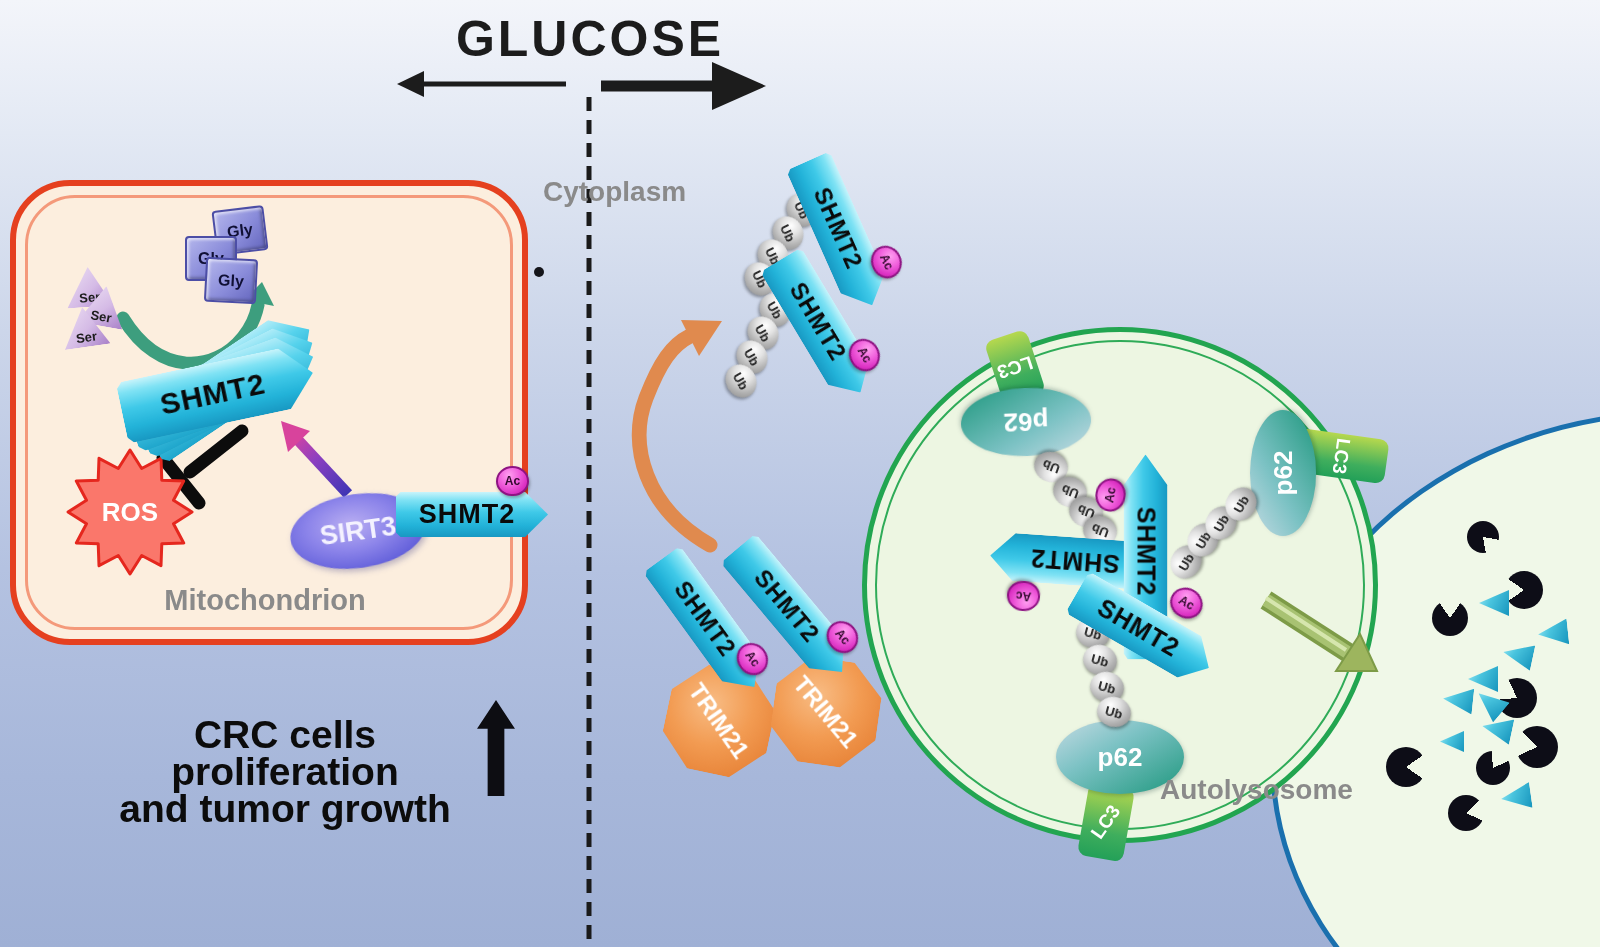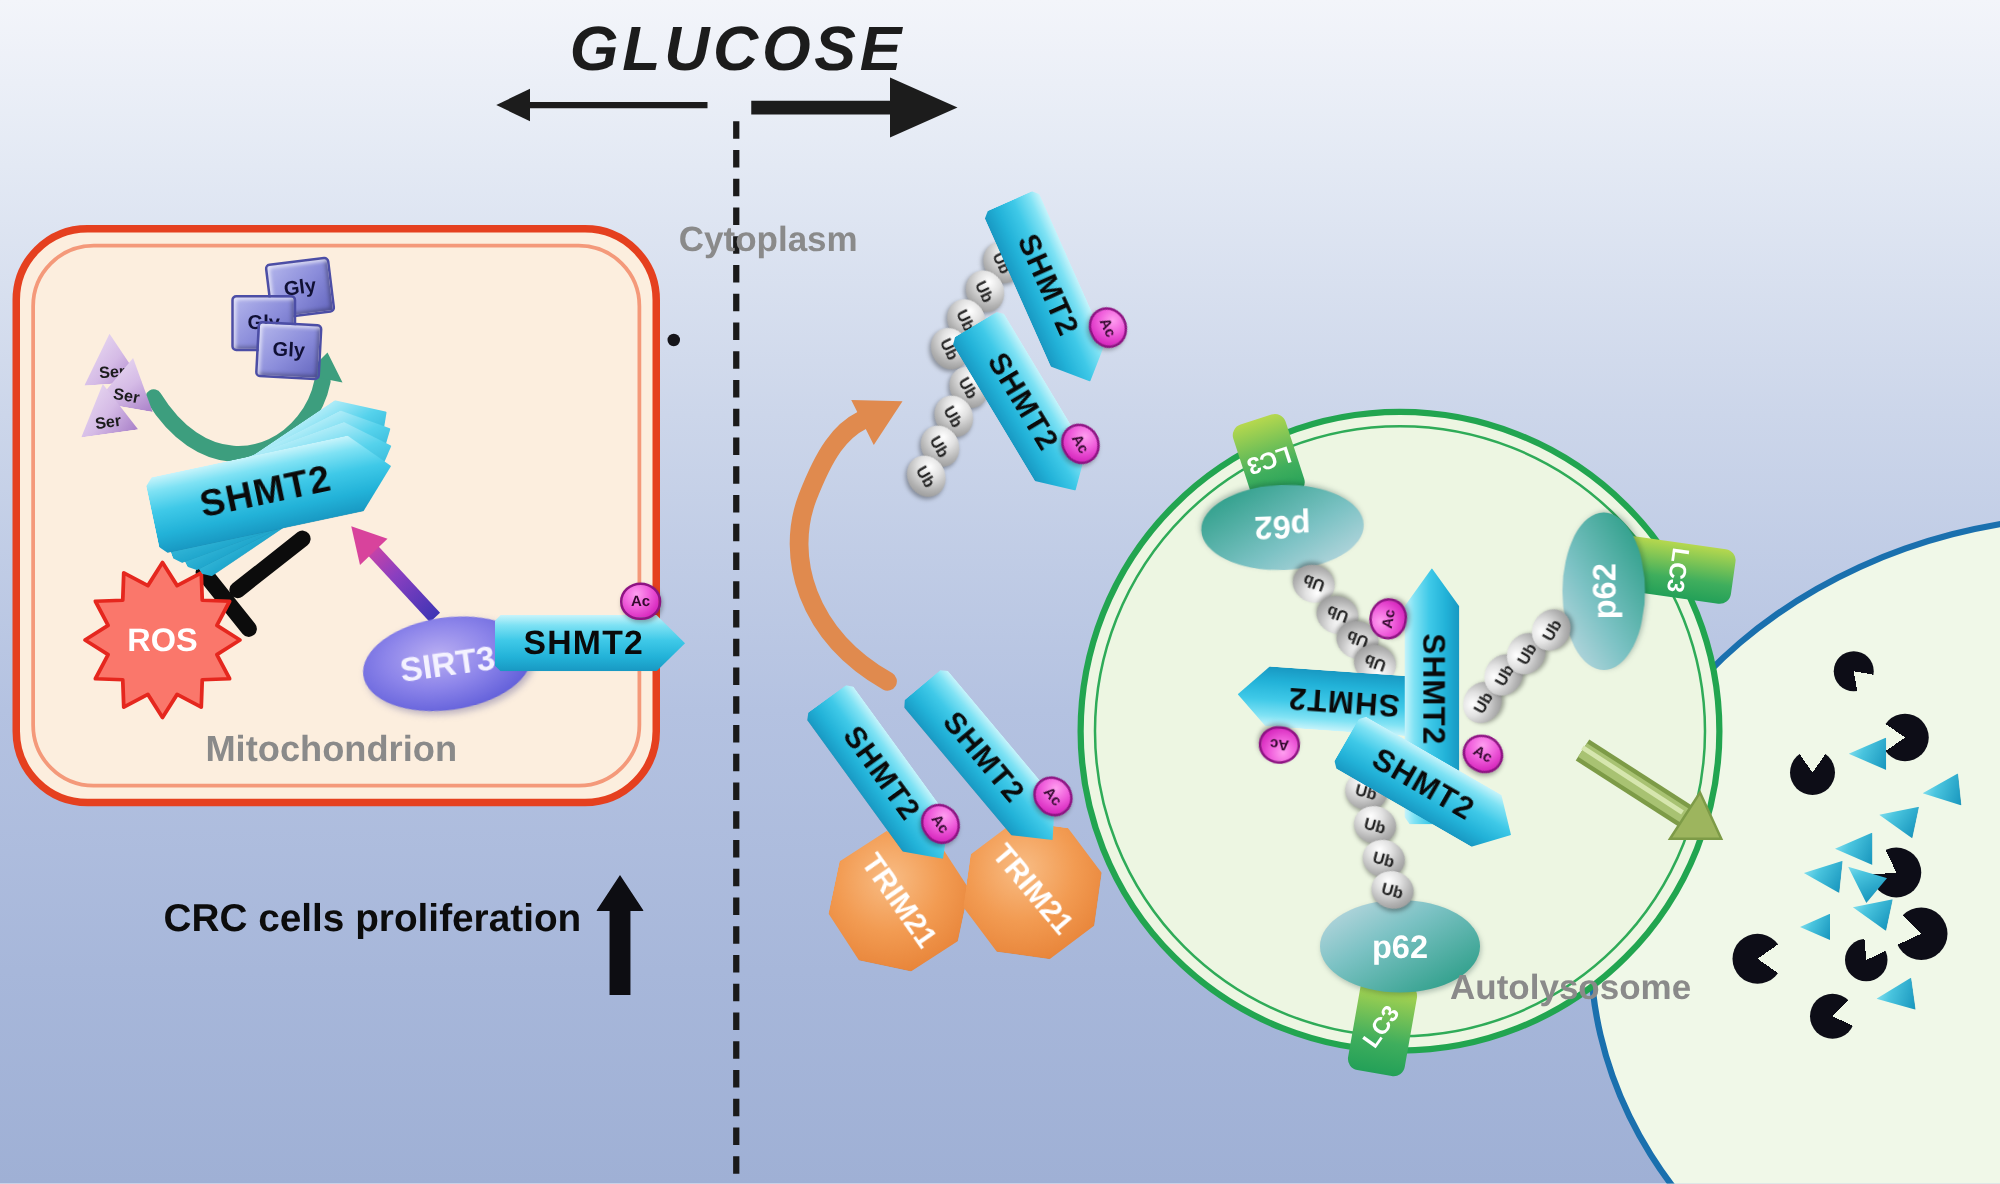--- a/index.html
+++ b/index.html
@@ -15,23 +15,23 @@
     background:#fceede;border:6px solid #e5401f;box-sizing:border-box;z-index:2;}
   #mito-inner{position:absolute;inset:9px;border-radius:50px;border:3px solid #f4997a;}
   #auto{left:862px;top:327px;width:516px;height:516px;border-radius:50%;
     background:#edf6e2;border:5px solid #22a550;box-sizing:border-box;z-index:3;}
   #auto-inner{position:absolute;inset:8px;border-radius:50%;border:2px solid #2fab58;}
   
   #lines{left:0;top:0;z-index:6;pointer-events:none;}
   
   .glabel{color:#8a8a8a;font-weight:bold;z-index:7;text-align:right;}
   #glucose{left:420px;top:10px;width:340px;font-size:50px;font-weight:bold;
-    letter-spacing:3px;color:#1c1c1c;text-align:center;z-index:7;font-style:italic;}
-  #crc{left:105px;top:716px;width:360px;font-size:31px;line-height:37px;
-    font-weight:bold;color:#0c0c0c;text-align:right;z-index:7;}
+    letter-spacing:3px;color:#1c1c1c;text-align:center;z-index:7;}
+  #crc{left:105px;top:716px;width:360px;font-size:39px;line-height:37px;
+    font-weight:bold;color:#0c0c0c;text-align:center;z-index:7;}
   #uparrow{left:477px;top:700px;width:38px;height:96px;background:#0d0d12;z-index:7;
     clip-path:polygon(50% 0,100% 30%,72% 30%,72% 100%,28% 100%,28% 30%,0 30%);}
   
   .b{background:linear-gradient(180deg,#c8f4fb 0%,#7fe2f4 18%,#3fc9e8 45%,#22b2d8 75%,#1898c2 100%);
      clip-path:polygon(0 10%,3% 0,85% 0,100% 50%,85% 100%,3% 100%,0 90%);
      display:flex;align-items:center;justify-content:center;z-index:8;
      filter:drop-shadow(2px 3px 2px rgba(20,60,90,.35));}
   .b span{font-weight:bold;color:#0a0a0a;letter-spacing:1px;padding-right:10px;}
   .blayer{background:linear-gradient(180deg,#aeecf8 0%,#55d2ec 40%,#1fa6cc 100%);
      clip-path:polygon(0 10%,3% 0,85% 0,100% 50%,85% 100%,3% 100%,0 90%);z-index:7;
@@ -126,20 +126,21 @@
     <polygon fill="#fa776b" stroke="#e5271e" stroke-width="3" stroke-linejoin="round" points="192,512 173.5,523.7 183.7,543 161.8,543.8 161,565.7 141.7,555.5 130,574 118.3,555.5 99,565.7 98.2,543.8 76.3,543 86.5,523.7 68,512 86.5,500.3 76.3,481 98.2,480.2 99,458.3 118.3,468.5 130,450 141.7,468.5 161,458.3 161.8,480.2 183.7,481 173.5,500.3"></polygon>
     <circle cx="539" cy="272" r="5" fill="#15151a"></circle>
   </svg>
 
   <div id="glucose" class="abs">GLUCOSE</div>
   <div class="abs glabel" style="left:543px;top:176px;font-size:28px;">Cytoplasm</div>
   <div class="abs glabel" style="left:140px;top:584px;width:250px;text-align:center;font-size:29px;">Mitochondrion</div>
   <div class="abs glabel" style="left:1160px;top:774px;font-size:28px;">Autolysosome</div>
   <div id="crc" class="abs">
     <div>CRC cells proliferation</div>
+    <div>and tumor growth</div>
   </div>
   <div id="uparrow" class="abs"></div>
 
   <div class="abs ser ctr" style="left:66px;top:267px;transform:rotate(-4deg);">
       <span>Ser</span>
     </div>
   <div class="abs ser ctr" style="left:80px;top:286px;transform:rotate(10deg);">
       <span>Ser</span>
     </div>
   <div class="abs ser ctr" style="left:62px;top:307px;transform:rotate(-8deg);">

